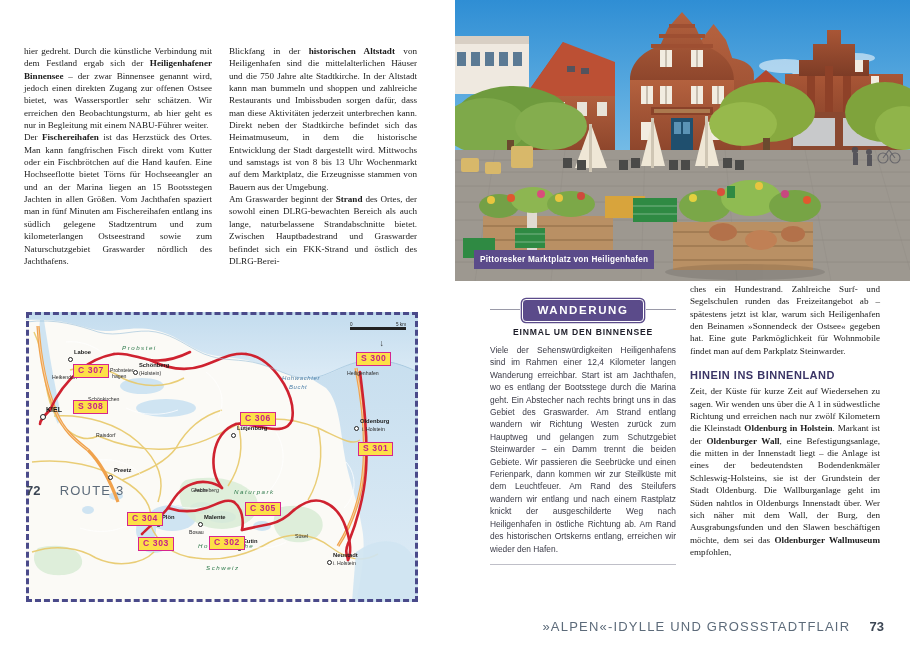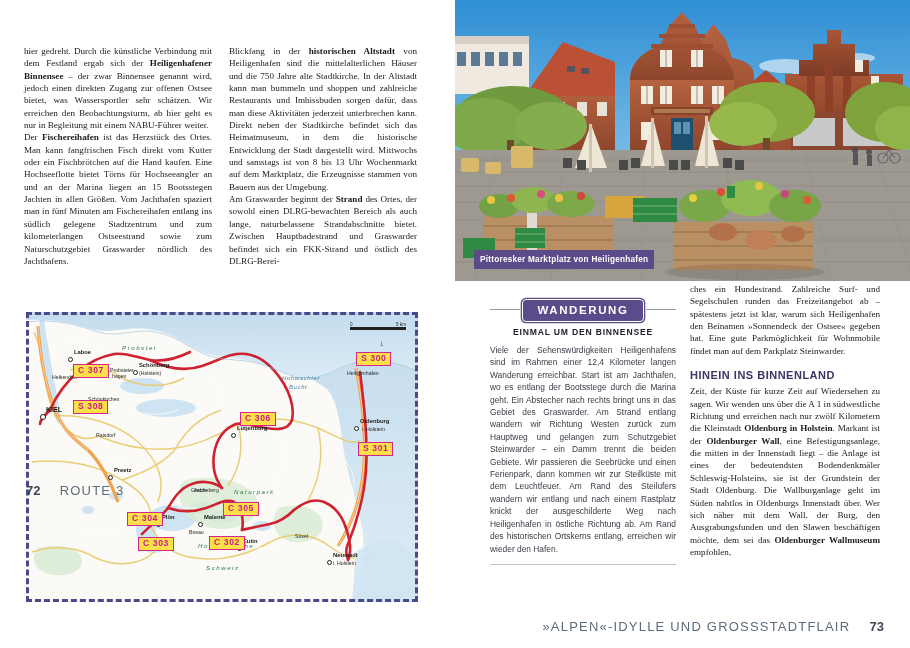--- a/index.html
+++ b/index.html
@@ -310,21 +310,21 @@
           <div class="town region" style="left: 180px; top: 252px;">Schweiz</div>
           <div class="town region" style="left: 208px; top: 176px;">Naturpark</div>
         </div>
 
       <div>
           <div class="label-box" style="left: 47px; top: 52px;">C 307</div>
           <div class="label-box" style="left: 47px; top: 88px;">S 308</div>
           <div class="label-box" style="left: 330px; top: 40px;">S 300</div>
           <div class="label-box" style="left: 214px; top: 100px;">C 306</div>
           <div class="label-box" style="left: 332px; top: 130px;">S 301</div>
-          <div class="label-box" style="left: 197px; top: 190px;">C 305</div>
+          <div class="label-box" style="left: 219px; top: 190px;">C 305</div>
           <div class="label-box" style="left: 183px; top: 224px;">C 302</div>
           <div class="label-box" style="left: 101px; top: 200px;">C 304</div>
           <div class="label-box" style="left: 112px; top: 225px;">C 303</div>
         </div>
 
       <div class="scale-bar">
         <div class="lbl">
           <span>0</span>
           <span>5 km</span>
         </div>

